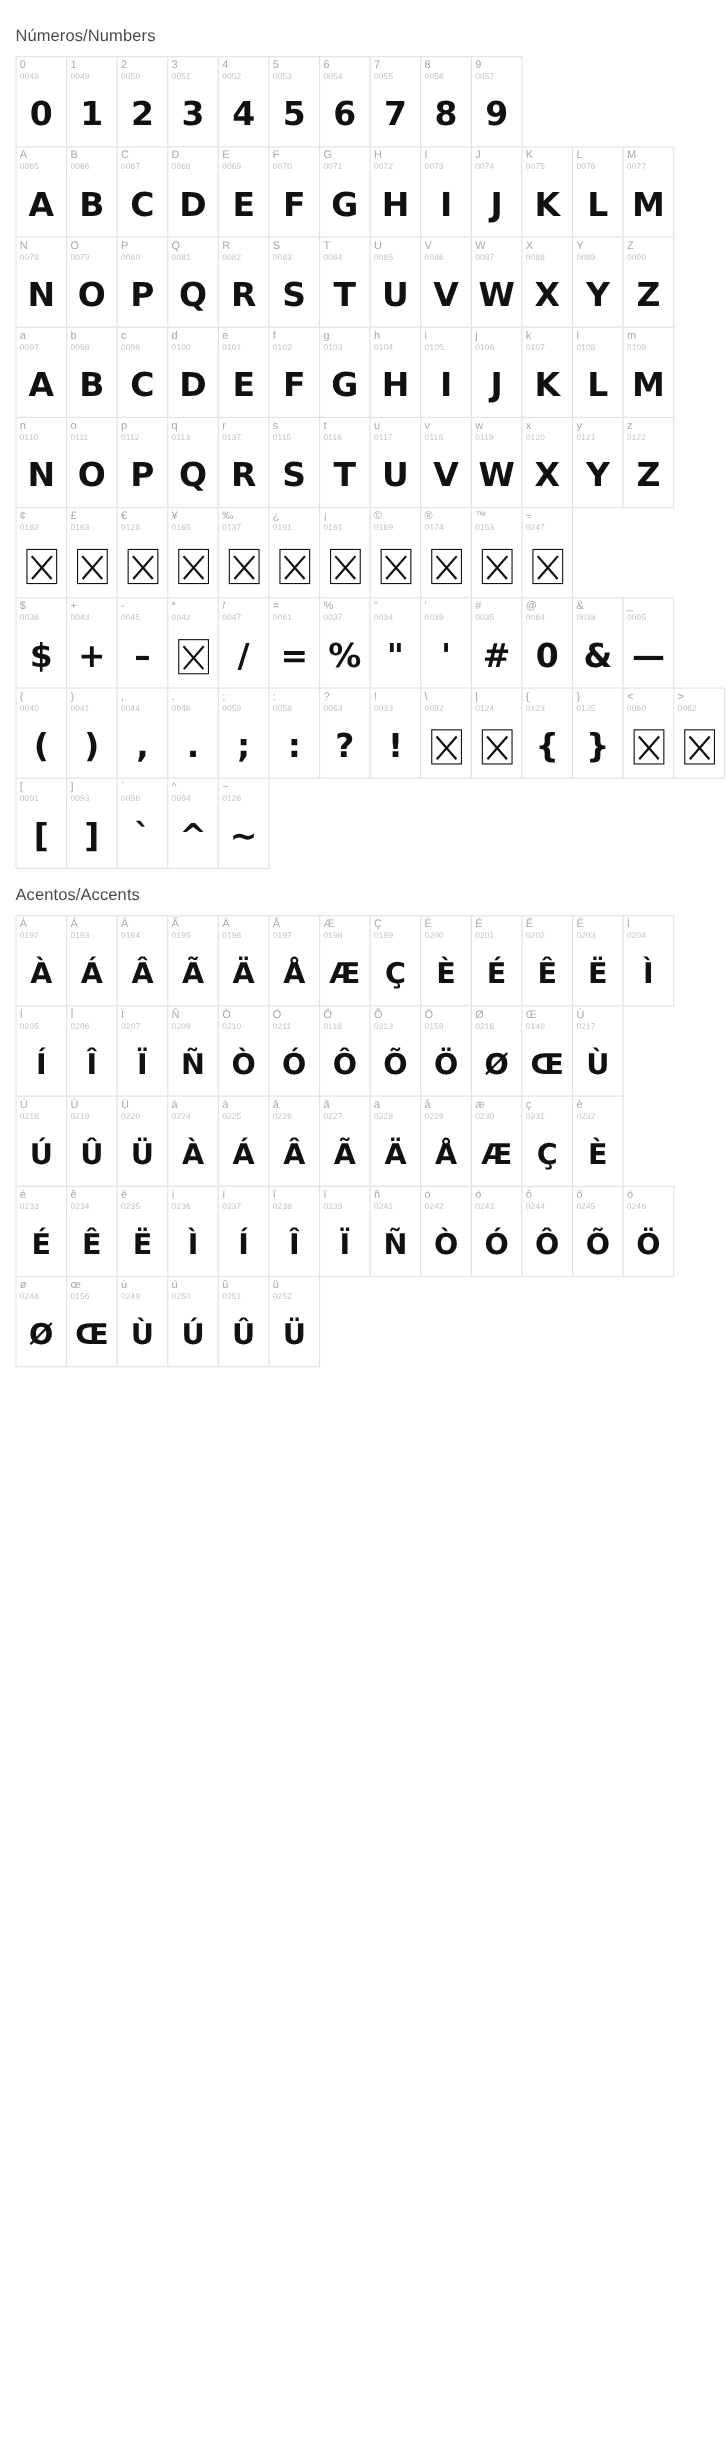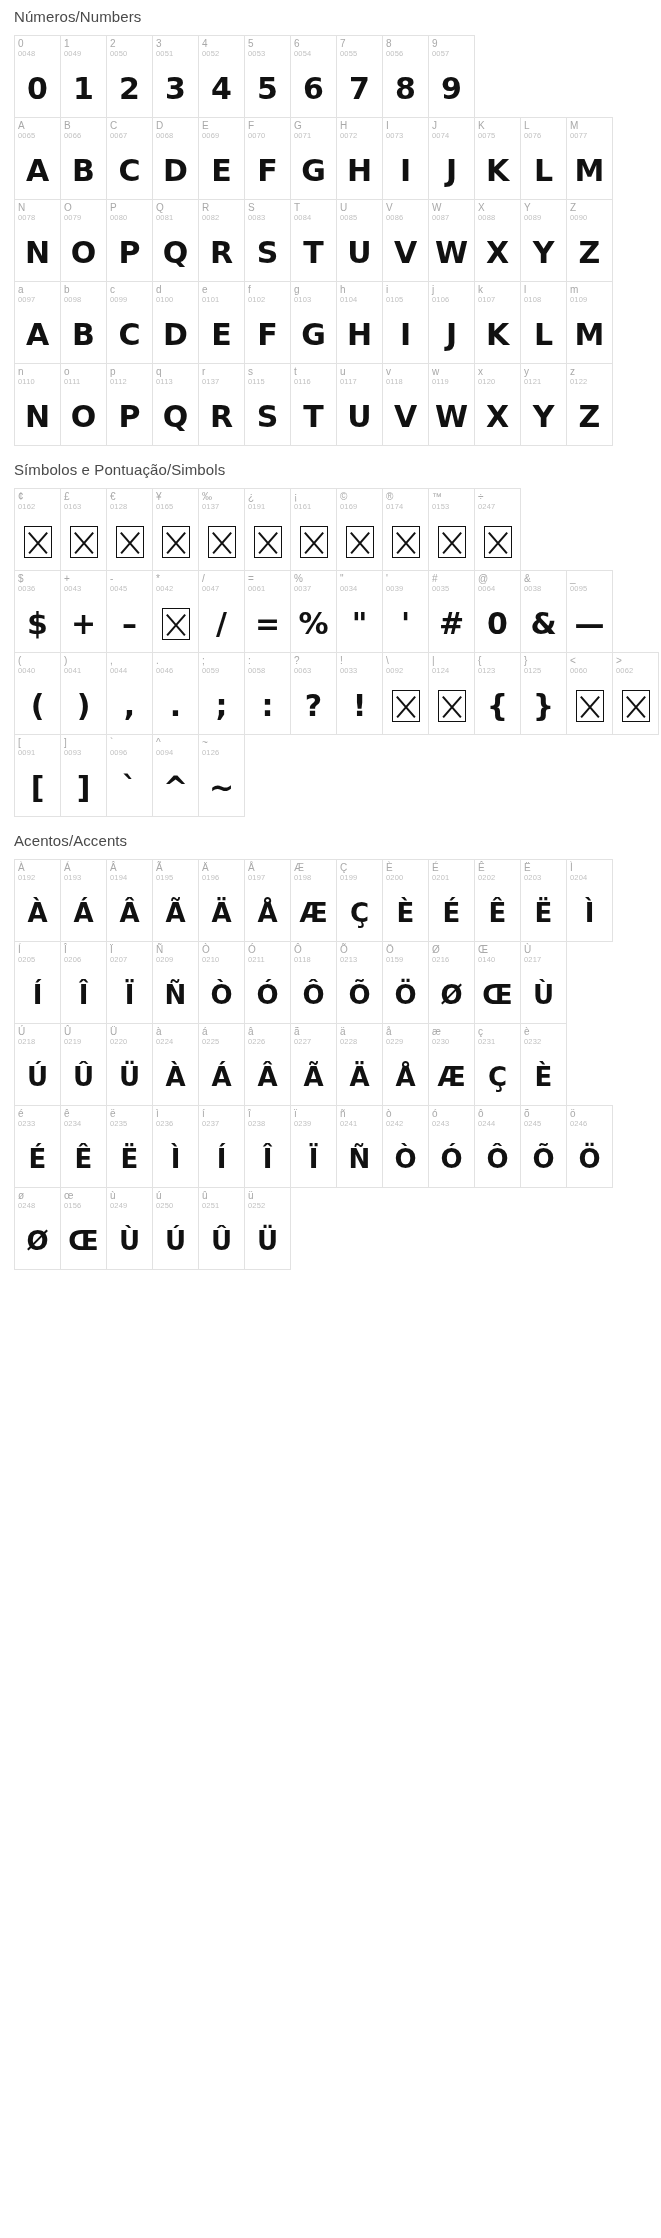--- a/index.html
+++ b/index.html
@@ -14,21 +14,21 @@
     box-sizing:border-box;
     padding:6px 14px 18px 14px;
   }
   .section-title{
     font-size:15px;
     color:#4a4a4a;
     margin:16px 0 10px 0;
     font-weight:400;
     letter-spacing:.1px;
   }
-  .section:first-child .section-title{margin-top:2px;}
+  .section:first-child .section-title{margin-top:18px;}
   .grid{
     display:flex;
     flex-wrap:wrap;
     gap:0px;
   }
   .row{
     display:flex;
     flex-wrap:nowrap;
   }
   .cell{
@@ -557,21 +557,20 @@
             <div class="cp">
               <b>z</b>
               <i>0122</i>
             </div>
             <div class="glyph">Z</div>
           </div>
         </div>
       </div>
     </div>
     <div class="section">
-      <div class="section-title">Símbolos e Pontuação/Simbols</div>
       <div class="grid">
         <div class="row">
           <div class="cell">
             <div class="cp">
               <b>¢</b>
               <i>0162</i>
             </div>
             <div class="glyph">
               <div class="notdef"></div>
             </div>

